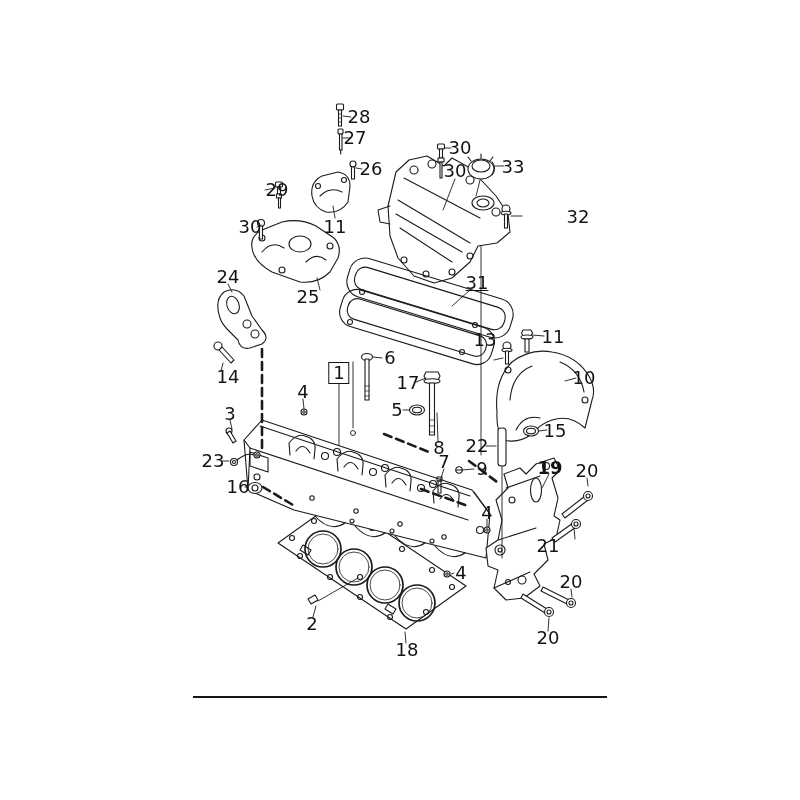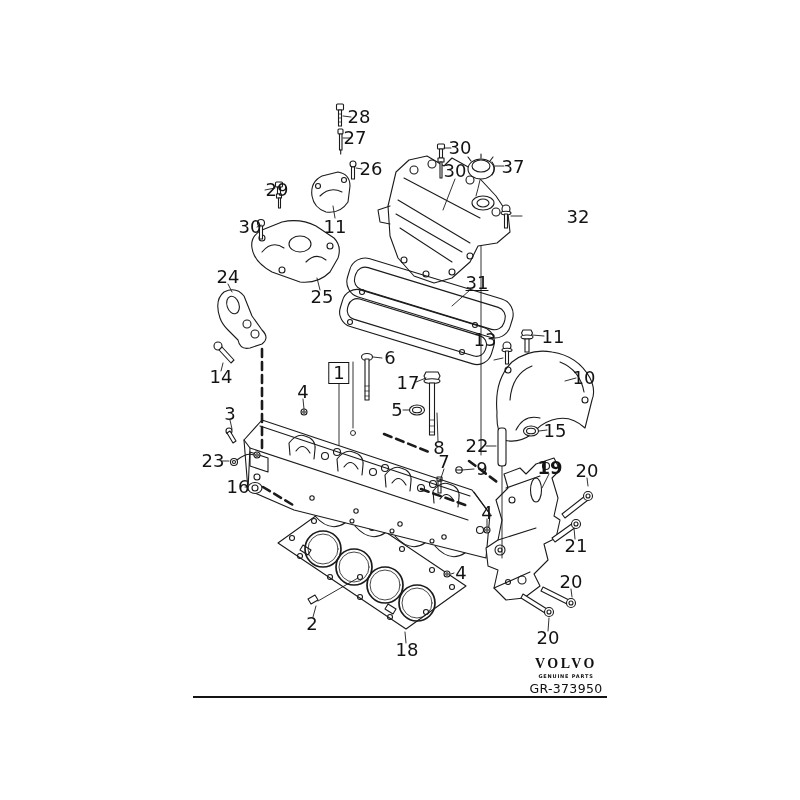--- a/index.html
+++ b/index.html
@@ -333,57 +333,52 @@
         <line x1="406" y1="643" x2="405" y2="632"></line>
       </g>
     </g>
   </svg>
 
   <div>
       <div class="callout" style="left: 359px; top: 117px;">28</div>
       <div class="callout" style="left: 355px; top: 138px;">27</div>
       <div class="callout" style="left: 371px; top: 169px;">26</div>
       <div class="callout" style="left: 460px; top: 148px;">30</div>
-      <div class="callout" style="left: 513px; top: 167px;">37</div>
+      <div class="callout" style="left: 513px; top: 167px;">33</div>
       <div class="callout" style="left: 455px; top: 171px;">30</div>
       <div class="callout" style="left: 532px; top: 217px; margin-left: 46px;">32</div>
       <div class="callout" style="left: 257px; top: 190px; margin-left: 20px;">29</div>
       <div class="callout" style="left: 250px; top: 227px;">30</div>
       <div class="callout" style="left: 335px; top: 227px;">11</div>
       <div class="callout" style="left: 228px; top: 277px;">24</div>
-      <div class="callout" style="left: 322px; top: 297px;">25</div>
+      <div class="callout" style="left: 308px; top: 297px;">25</div>
       <div class="callout" style="left: 477px; top: 283px; text-decoration: underline;">31</div>
       <div class="callout" style="left: 553px; top: 337px;">11</div>
       <div class="callout" style="left: 485px; top: 340px;">13</div>
       <div class="callout" style="left: 390px; top: 358px;">6</div>
       <div class="callout boxed" style="left: 339px; top: 373px;">1</div>
       <div class="callout" style="left: 408px; top: 383px;">17</div>
-      <div class="callout" style="left: 221px; top: 377px; text-align: right;">14</div>
+      <div class="callout" style="left: 228px; top: 377px; text-align: right;">14</div>
       <div class="callout" style="left: 584px; top: 378px;">10</div>
       <div class="callout" style="left: 303px; top: 392px;">4</div>
       <div class="callout" style="left: 397px; top: 410px;">5</div>
       <div class="callout" style="left: 230px; top: 414px;">3</div>
       <div class="callout" style="left: 555px; top: 431px;">15</div>
       <div class="callout" style="left: 477px; top: 446px;">22</div>
       <div class="callout" style="left: 439px; top: 448px;">8</div>
       <div class="callout" style="left: 213px; top: 461px;">23</div>
       <div class="callout" style="left: 444px; top: 462px;">7</div>
       <div class="callout" style="left: 482px; top: 469px;">9</div>
       <div class="callout" style="left: 550px; top: 468px; font-weight: bold;">19</div>
       <div class="callout" style="left: 587px; top: 471px;">20</div>
       <div class="callout" style="left: 238px; top: 487px;">16</div>
       <div class="callout" style="left: 487px; top: 513px;">4</div>
-      <div class="callout" style="left: 576px; top: 546px;">21</div>
+      <div class="callout" style="left: 548px; top: 546px;">21</div>
       <div class="callout" style="left: 461px; top: 573px;">4</div>
       <div class="callout" style="left: 571px; top: 582px;">20</div>
       <div class="callout" style="left: 312px; top: 624px;">2</div>
       <div class="callout" style="left: 548px; top: 638px;">20</div>
       <div class="callout" style="left: 407px; top: 650px; text-align: center;">18</div>
     </div>
 
-  <div class="brand">
-    <div class="brand-name">VOLVO</div>
-    <div class="brand-sub">GENUINE PARTS</div>
-    <div class="brand-gr">GR-373950</div>
-  </div>
 
   <div class="rule"></div>
 </div>
 
 </body></html>

